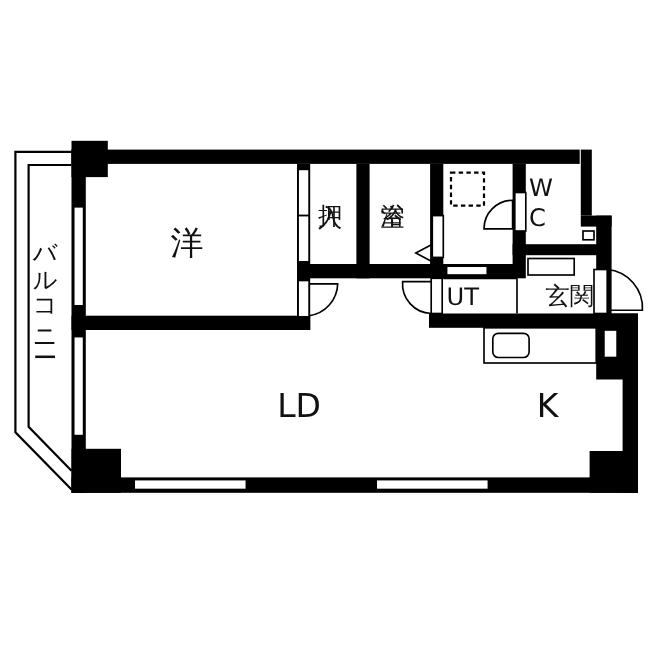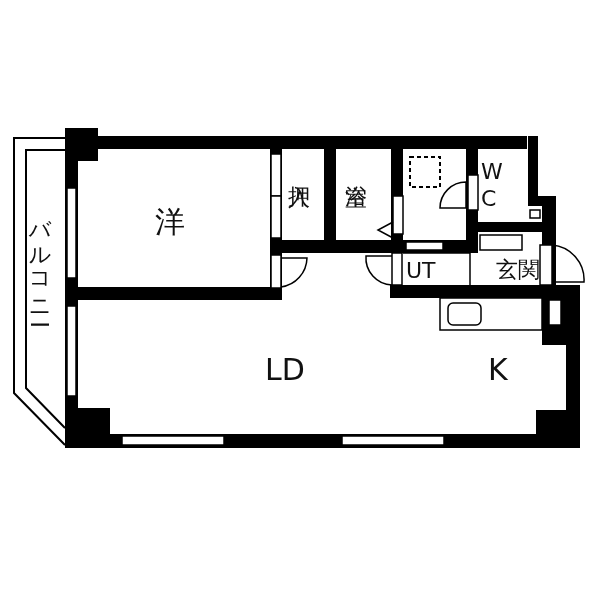--- a/index.html
+++ b/index.html
@@ -78,15 +78,15 @@
     <line x1="403" y1="253" x2="470" y2="253"></line>
   </g>
 </svg>
 
 <div class="lbl big" style="left:155px;top:207px;">洋</div>
 <div class="lbl mid vert" style="left:288px;top:168px;">押入</div>
 <div class="lbl mid vert" style="left:345px;top:168px;">浴室</div>
 <div class="lbl mid" style="left:406px;top:212px;margin-top:48px;">UT</div>
 <div class="lbl mid" style="left:481px;top:158px;width:36px;word-break:break-all;text-align:left;line-height:27px;">WC</div>
 <div class="lbl mid" style="left:474px;top:259px;margin-left:22px;">玄関</div>
-<div class="lbl big" style="left:252px;top:355px;margin-left:13px;">LD</div>
+<div class="lbl big" style="left:252px;top:355px;">LD</div>
 <div class="lbl big" style="left:488px;top:355px;">K</div>
 <div class="lbl mid vert" style="left:29px;top:205px;letter-spacing:2px;">バルコニー</div>
 
 </body></html>

